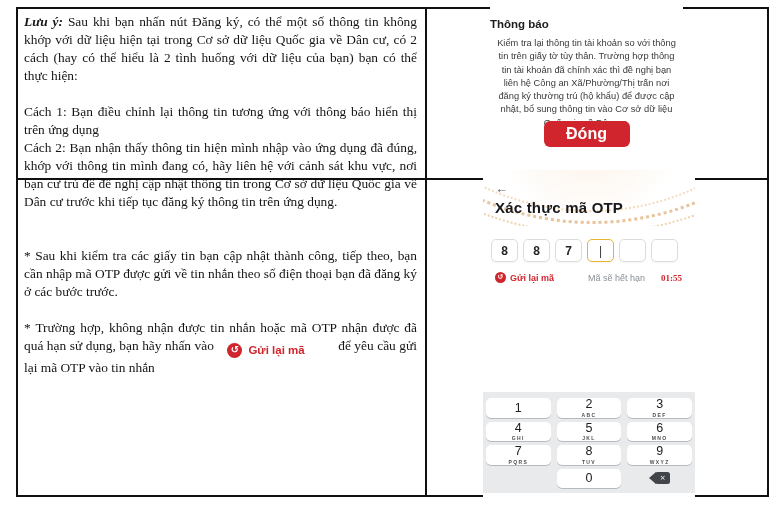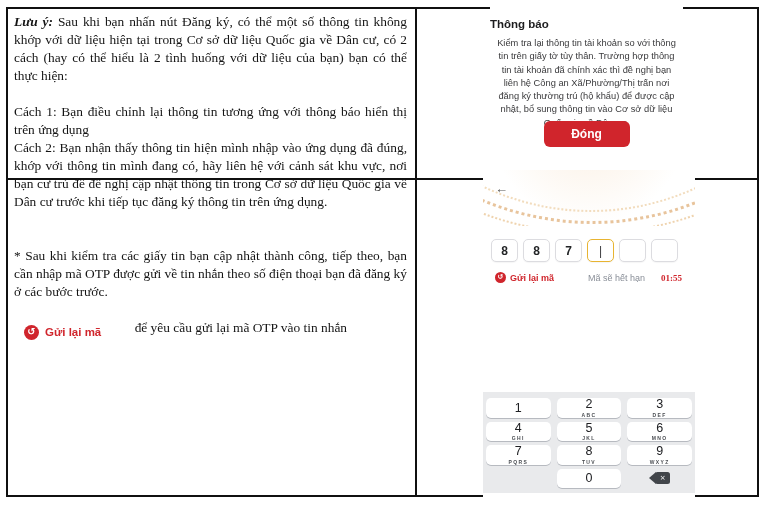--- a/index.html
+++ b/index.html
@@ -1,19 +1,19 @@
 <!DOCTYPE html>
 <html><head>
 <meta charset="utf-8">
 <style>
   html,body{margin:0;padding:0;background:#fff;}
   .page{position:relative;width:772px;height:514px;background:#fff;overflow:hidden;
         font-family:"Liberation Serif",serif;color:#111;}
   
-  .tbl{position:absolute;left:6px;top:7px;width:753px;height:490px;
+  .tbl{position:absolute;left:16px;top:7px;width:753px;height:490px;
        border:2px solid #101010;box-sizing:border-box;}
   .vdiv{position:absolute;left:407px;top:0;bottom:0;width:2px;background:#101010;}
   .hdiv{position:absolute;left:0;right:0;top:169px;height:2px;background:#101010;}
   .cell{position:absolute;left:6px;width:393px;font-size:13.4px;line-height:18px;
         text-align:justify;color:#141414;}
   .cell-tl{top:4px;}
   .cell-bl{top:238px;}
   .cell p{margin:0;}
   .pgap{height:18px;}
   .note-label{font-weight:bold;font-style:italic;}
@@ -25,21 +25,21 @@
            width:15px;height:15px;border-radius:50%;background:#d0252c;color:#fff;
            font-size:10px;line-height:1;font-family:"DejaVu Sans",sans-serif;}
   
   .phone{position:absolute;background:#fff;z-index:4;font-family:"Liberation Sans",sans-serif;}
   .phone-dialog{left:490px;top:0;width:193px;height:168px;}
   .dlg-title{margin-top:18px;text-align:left;font-size:11.5px;font-weight:bold;color:#1c1c1e;}
   .dlg-body{margin:7px auto 0;width:186px;text-align:center;font-size:9.3px;
             line-height:13.3px;color:#3a3a3c;}
   .dlg-btn{position:absolute;left:50%;transform:translateX(-50%);top:121px;width:86px;height:26px;
            background:#d0252c;color:#fff;border:none;border-radius:6px;
-           font-family:"Liberation Sans",sans-serif;font-size:12px;font-weight:bold;cursor:pointer;}
+           font-family:"Liberation Sans",sans-serif;font-size:16px;font-weight:bold;cursor:pointer;}
   .phone-otp{left:483px;top:170px;width:212px;height:329px;}
   .emblem{position:absolute;left:0;top:0;right:0;height:56px;overflow:hidden;
           background:radial-gradient(ellipse at 50% -120%, rgba(244,214,178,.45), rgba(255,255,255,0) 70%);}
   .ring{position:absolute;left:50%;border-radius:50%;}
   .r1{width:560px;height:560px;margin-left:-280px;top:-512px;border:3px dotted #e8c49c;}
   .r2{width:620px;height:620px;margin-left:-310px;top:-560px;border:2px dotted #efd3ae;}
   .r3{width:500px;height:500px;margin-left:-250px;top:-462px;border:2px dotted #f2dcbd;}
   .back{position:absolute;left:12px;top:12px;font-size:13px;color:#555;cursor:pointer;line-height:1;}
   .otp-title{position:absolute;left:12px;top:29px;font-size:15px;font-weight:bold;
              color:#16181c;letter-spacing:.2px;}
@@ -86,20 +86,21 @@
       <p><span class="note-label">Lưu ý:</span><span> Sau khi bạn nhấn nút Đăng ký, có thể một số thông tin không khớp với dữ liệu hiện tại trong Cơ sở dữ liệu Quốc gia về Dân cư, có 2 cách (hay có thể hiểu là 2 tình huống với dữ liệu của bạn) bạn có thể thực hiện:</span></p>
       <div class="pgap"></div>
       <p>Cách 1: Bạn điều chỉnh lại thông tin tương ứng với thông báo hiển thị trên ứng dụng</p>
       <p>Cách 2: Bạn nhận thấy thông tin hiện mình nhập vào ứng dụng đã đúng, khớp với thông tin mình đang có, hãy liên hệ với cảnh sát khu vực, nơi bạn cư trú để đề nghị cập nhật thông tin trong Cơ sở dữ liệu Quốc gia về Dân cư trước khi tiếp tục đăng ký thông tin trên ứng dụng.</p>
     </div>
 
     <div class="cell cell-bl">
       <p>* Sau khi kiểm tra các giấy tin bạn cập nhật thành công, tiếp theo, bạn cần nhập mã OTP được gửi về tin nhắn theo số điện thoại bạn đã đăng ký ở các bước trước.</p>
       <div class="pgap"></div>
       <p>
+        <span>* Trường hợp, không nhận được tin nhắn hoặc mã OTP nhận được đã quá hạn sử dụng, bạn hãy nhấn vào</span>
         <span class="chip">
             <span class="chip-ic">↺</span>
             <span>Gửi lại mã</span>
           </span>
         <span>để yêu cầu gửi lại mã OTP vào tin nhắn</span>
       </p>
     </div>
   </div>
 
   <div class="phone phone-dialog">
@@ -108,20 +109,21 @@
     <button class="dlg-btn">Đóng</button>
   </div>
 
   <div class="phone phone-otp">
     <div class="emblem">
       <div class="ring r2"></div>
       <div class="ring r1"></div>
       <div class="ring r3"></div>
     </div>
     <div class="back">←</div>
+    <div class="otp-title">Xác thực mã OTP</div>
 
     <div class="otp-row">
       <div class="obox">8</div>
       <div class="obox">8</div>
       <div class="obox">7</div>
       <div class="obox active">|</div>
       <div class="obox"></div>
       <div class="obox"></div>
     </div>
 

